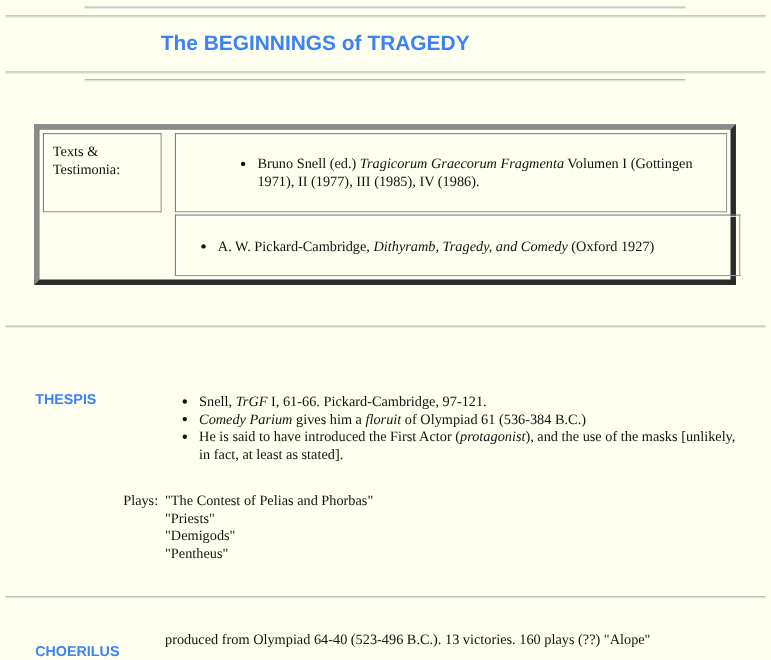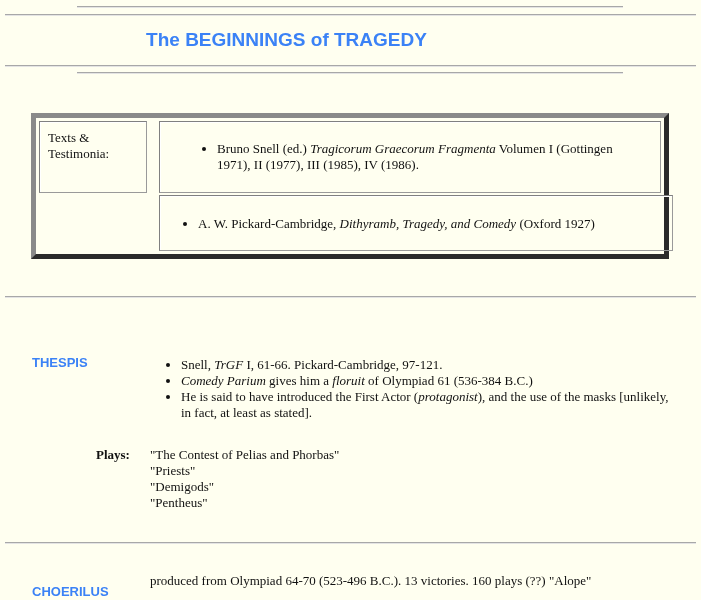--- a/index.html
+++ b/index.html
@@ -31,40 +31,40 @@
   }
   .cell-label { padding: 8px 0 0 8px; }
   ul.bul { margin: 0; padding: 0 0 0 38px; list-style: disc; }
   ul.bul li { line-height: 16px; }
   .name {
     position: absolute; font-family: "Liberation Sans", sans-serif; font-weight: bold;
     font-size: 13px; color: #3b82f6;
   }
   .thespis-list { position: absolute; left: 155px; top: 357px; width: 520px; }
   .thespis-list ul { padding-left: 26px; }
-  .plays-label { position: absolute; left: 96px; top: 447px; font-weight: bold; }
+  .plays-label { position: absolute; left: 112px; top: 447px; }
   .plays-list { position: absolute; left: 150px; top: 447px; line-height: 16px; }
   .choer { position: absolute; left: 150px; top: 573px; }
 </style>
 </head>
 <body>
 
 <div class="hr" style="left:77px; top:6px; width:546px;"></div>
 <div class="hr" style="left:5px; top:14px; width:691px;"></div>
 <div class="title">The BEGINNINGS of TRAGEDY</div>
 <div class="hr" style="left:5px; top:65px; width:691px;"></div>
 <div class="hr" style="left:77px; top:72px; width:546px;"></div>
 
 <div class="box">
   <div class="box-inner">
     <div class="cell" style="left:3px; top:3px; width:108px; height:72px;">
       <div class="cell-label">Texts &amp; Testimonia:</div>
     </div>
     <div class="cell" style="left:123px; top:3px; width:502px; height:72px; padding-top:19px;">
-      <ul class="bul" style="padding-left:57px; padding-right:20px;">
+      <ul class="bul" style="padding-left:38px; padding-right:20px;margin-left:36px;">
         <li><span>Bruno Snell (ed.) </span><i>Tragicorum Graecorum Fragmenta</i><span> Volumen I (Gottingen 1971), II (1977), III (1985), IV (1986).</span></li>
       </ul>
     </div>
     <div class="cell" style="left:123px; top:77px; width:514px; height:56px; padding-top:20px;">
       <ul class="bul">
         <li><span>A. W. Pickard-Cambridge, </span><i>Dithyramb, Tragedy, and Comedy</i><span> (Oxford 1927)</span></li>
       </ul>
     </div>
   </div>
 </div>
@@ -84,13 +84,13 @@
 <div class="plays-list">
   <div>"The Contest of Pelias and Phorbas"</div>
   <div>"Priests"</div>
   <div>"Demigods"</div>
   <div>"Pentheus"</div>
 </div>
 
 <div class="hr" style="left:5px; top:542px; width:691px;"></div>
 
 <div class="name" style="left:32px; top:584px;">CHOERILUS</div>
-<div class="choer">produced from Olympiad 64-70 (523-496 B.C.). 13 victories. 160 plays (??) "Alope"</div>
+<div class="choer">produced from Olympiad 64-40 (523-496 B.C.). 13 victories. 160 plays (??) "Alope"</div>
 
 </body></html>

